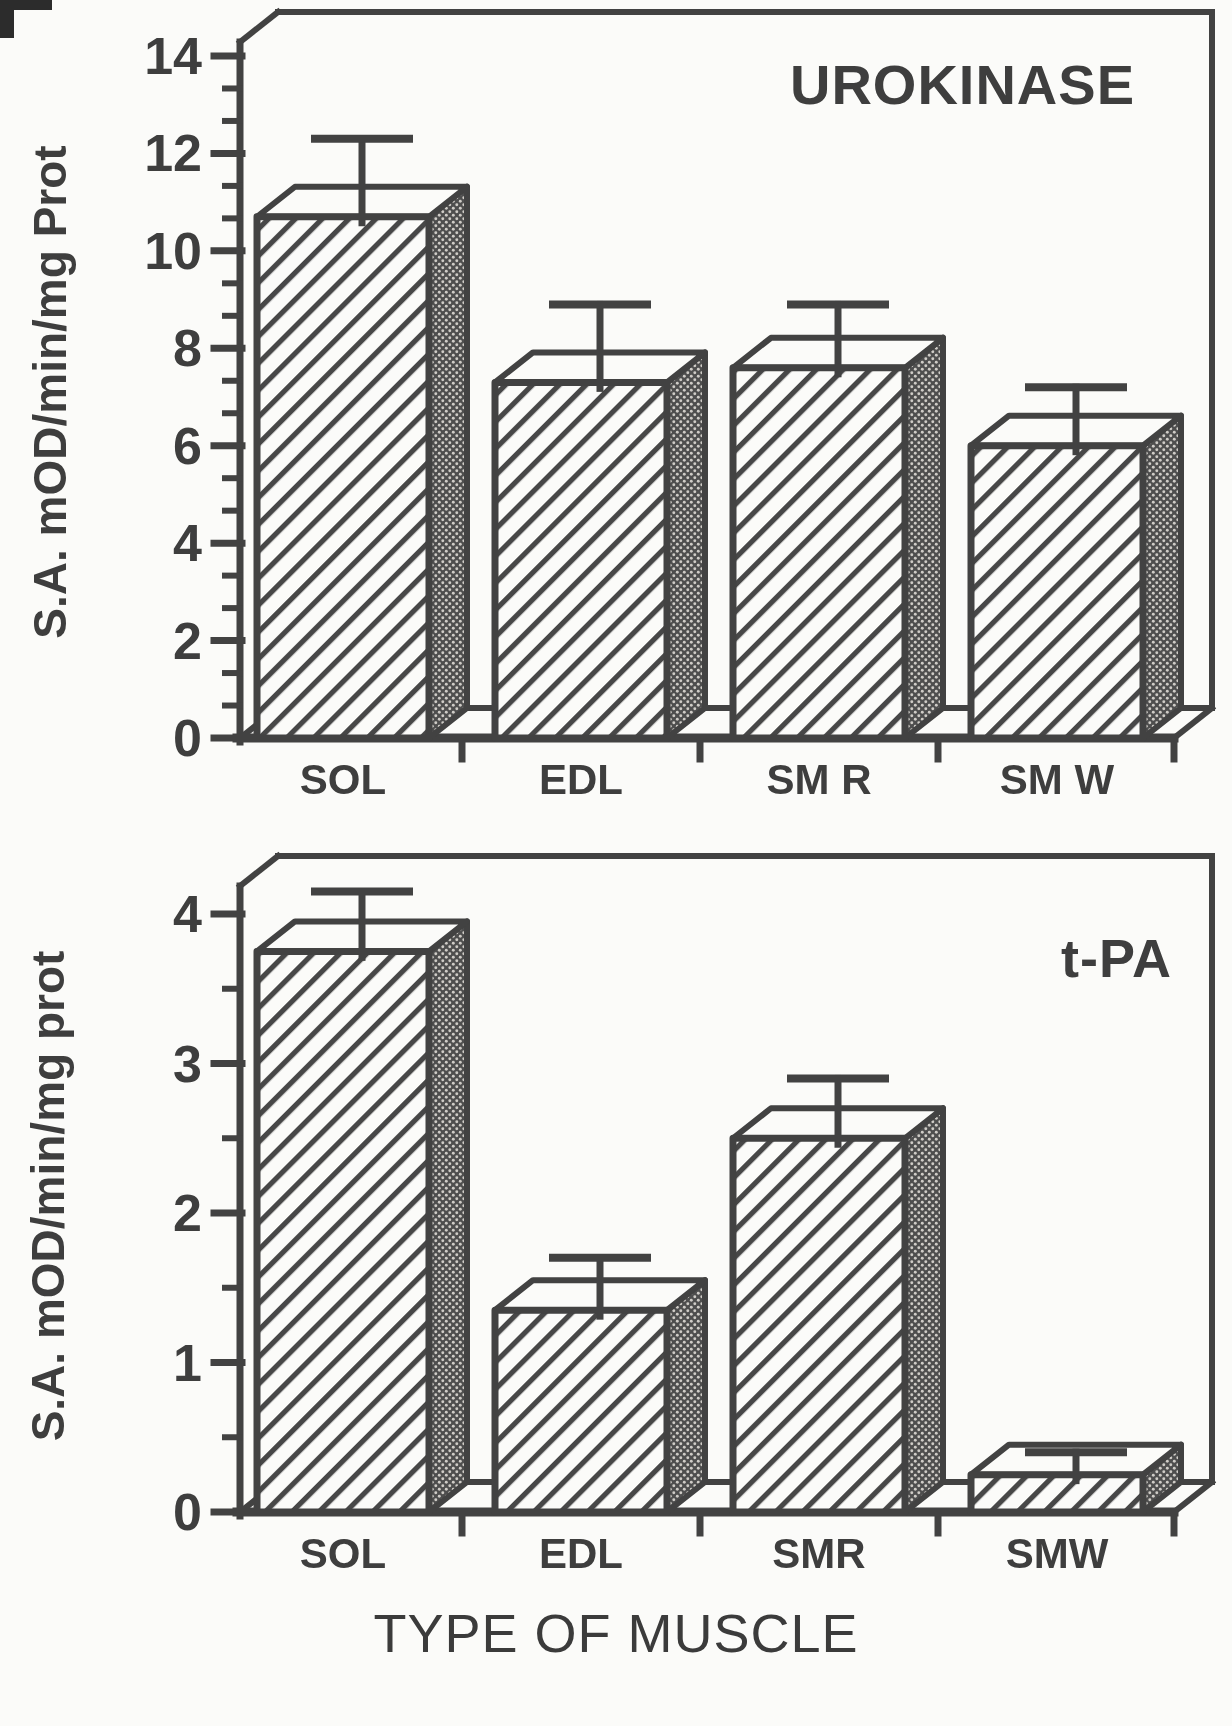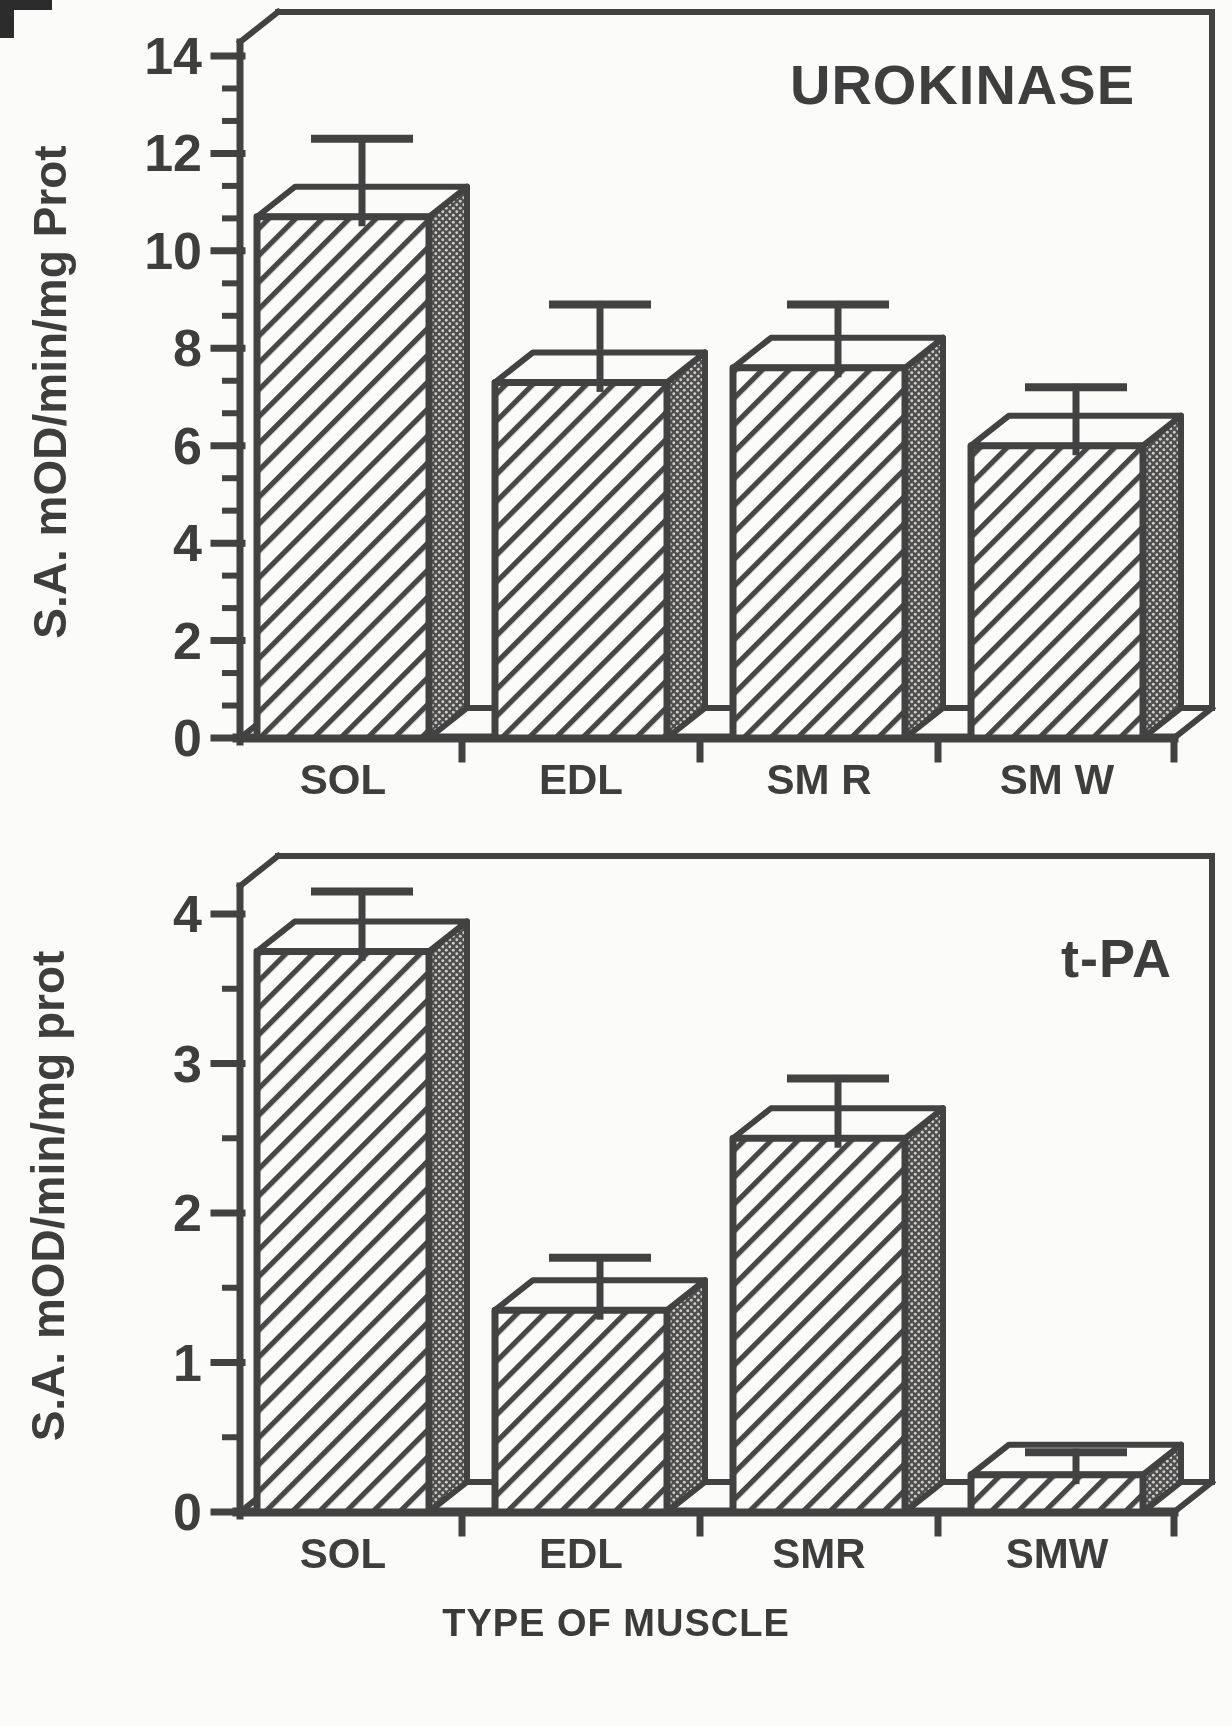--- a/index.html
+++ b/index.html
@@ -30,22 +30,22 @@
   svg.figure-canvas { display: block; }
   svg text {
     font-family: "Liberation Sans", sans-serif;
     font-weight: 700;
     fill: #3e3e3e;
   }
   .x-axis-title {
     width: 1232px;
     text-align: center;
     margin-top: 10px;
-    font-size: 38px;
-    font-weight: 700;
+    font-size: 54px;
+    font-weight: 400;
     color: #3b3b3b;
     letter-spacing: 1px;
   }
 </style>
 </head>
 <body>
 
 <div class="figure-page">
   <div class="scan-edge"></div>
   <div class="scan-edge-top"></div>

